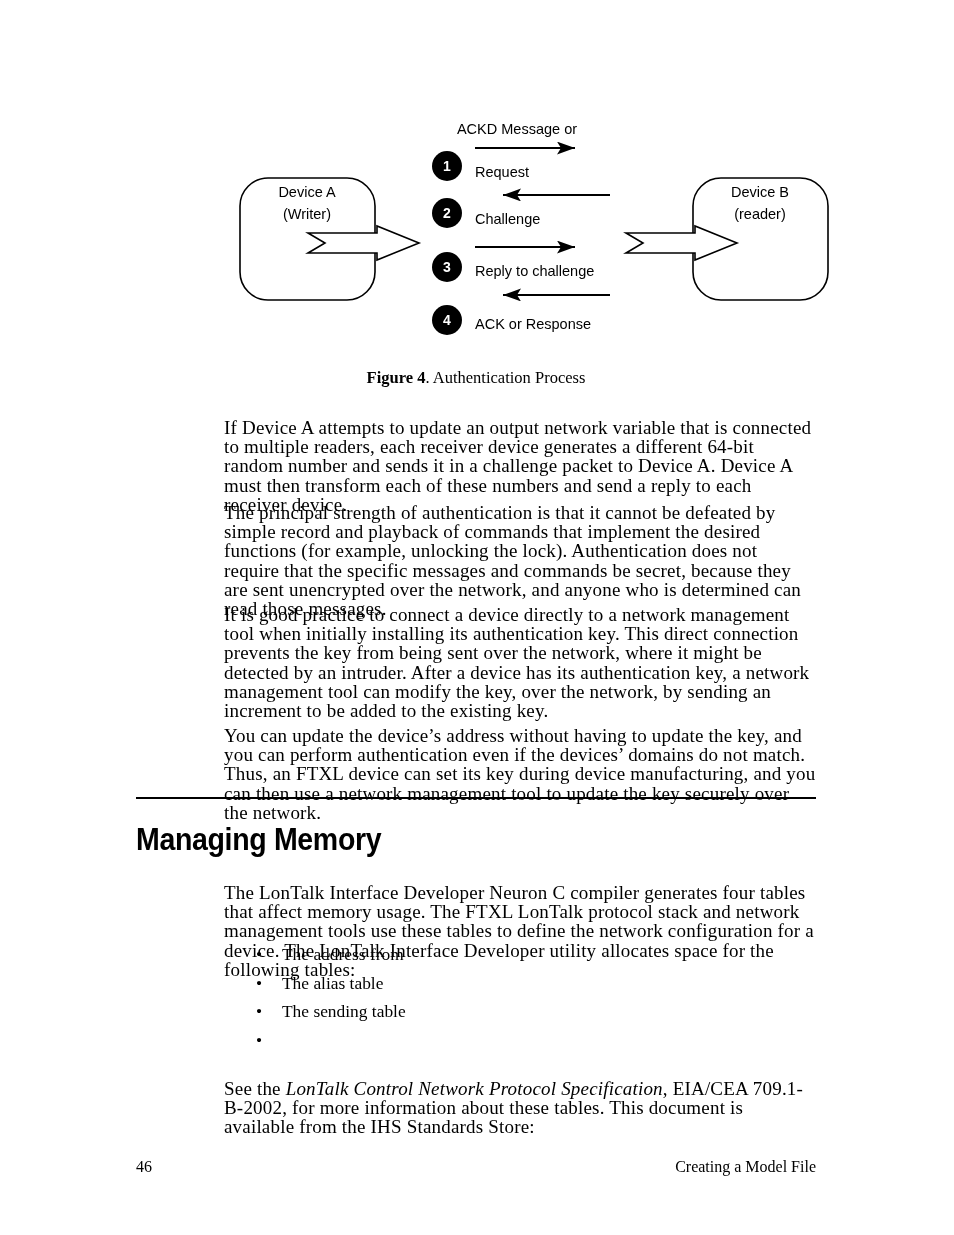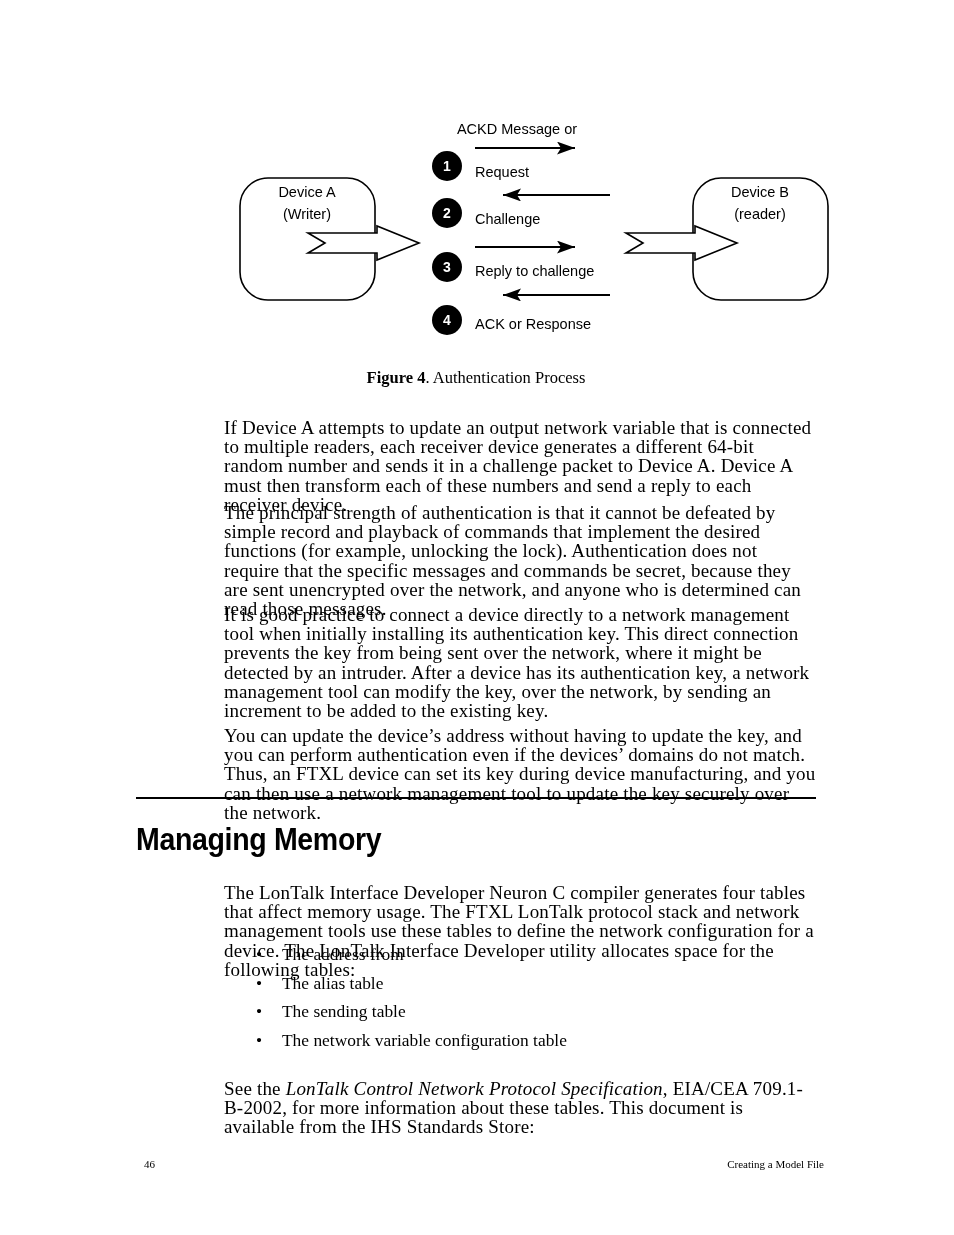--- a/index.html
+++ b/index.html
@@ -112,25 +112,25 @@
     position: absolute;
     left: 32px;
     top: 0;
     font-size: 17.4px;
     line-height: 19px;
   }
 
   
   #footer {
     position: absolute;
-    left: 144px;
+    left: 136px;
     top: 1158px;
     width: 680px;
     height: 24px;
-    font-size: 11px;
+    font-size: 16px;
   }
   #footer-page-number {
     position: absolute;
     left: 0;
     top: 0;
   }
   #footer-section-title {
     position: absolute;
     right: 0;
     top: 0;
@@ -226,21 +226,20 @@
   <li>
     <span class="bullet-dot">•</span>
     <span>The alias table</span>
   </li>
   <li>
     <span class="bullet-dot">•</span>
     <span>The sending table</span>
   </li>
   <li>
     <span class="bullet-dot">•</span>
-    <span>The network variable configuration table</span>
   </li>
 </ul>
 
 <p class="body-para" style="top:1060px;"><span>See the </span><em class="ital">LonTalk Control Network Protocol Specification</em><span>, EIA/CEA 709.1-B-2002, for more information about these tables.  This document is available from the IHS Standards Store:</span></p>
 
 <div id="footer">
   <span id="footer-page-number">46</span>
   <span id="footer-section-title">Creating a Model File</span>
 </div>
 

